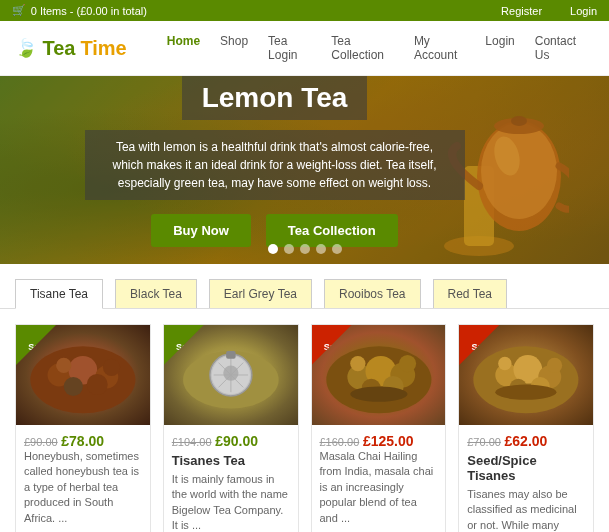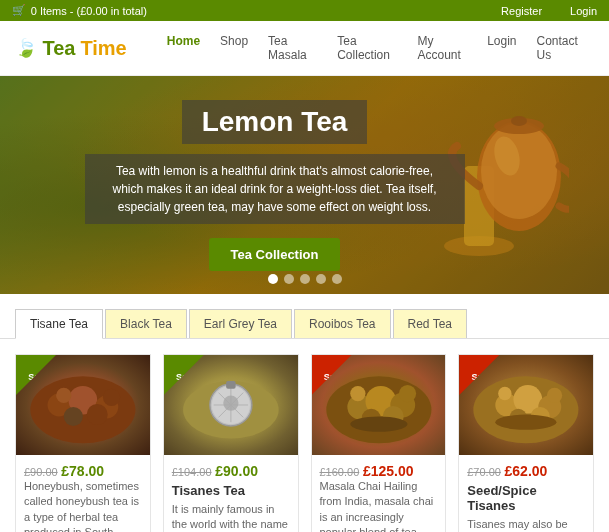--- a/index.html
+++ b/index.html
@@ -49,25 +49,24 @@
       padding: 5px 10px;
     }
     nav a.active {
       color: #5a8a00;
       font-weight: bold;
     }
 
     
     .hero {
       position: relative;
-      height: 218px;
+      height: 188px;
       background: linear-gradient(to right, #6b8e23 0%, #8b9a2a 30%, #c8a020 60%, #8b4513 100%);
       overflow: hidden;
       display: flex;
-      align-items: center;
       justify-content: center;
     }
     .hero-overlay {
       position: absolute;
       inset: 0;
       background: rgba(0,0,0,0.2);
     }
     .hero-bg-blur {
       position: absolute;
       inset: 0;
@@ -142,21 +141,21 @@
     }
     .dot.active { background: #fff; }
 
     
     .tabs-section {
       padding: 15px 15px 0;
       border-bottom: 1px solid #ddd;
     }
     .tabs {
       display: flex;
-      gap: 0;
+      gap: 10px;
     }
     .tab {
       padding: 7px 14px;
       font-size: 12px;
       cursor: pointer;
       border: 1px solid #ccc;
       border-bottom: none;
       background: #fef9c3;
       color: #555;
       margin-right: 2px;
@@ -270,21 +269,21 @@
 
 <div class="header">
   <div class="logo">
     <span style="color:#e8a000; font-size:18px;">🍃</span>
     <span style="color:#5a8a00;">Tea</span>
       <span style="color:#e8a000;">Time</span>
   </div>
   <nav>
     <a class="active">Home</a>
     <a>Shop</a>
-    <a>Tea Masala</a>
+    <a>Tea Login</a>
     <a>Tea Collection</a>
     <a>My Account</a>
     <a>Login</a>
     <a>Contact Us</a>
   </nav>
 </div>
 
 <div class="hero">
   <div class="hero-bg-blur"></div>
   <div class="hero-overlay"></div>
@@ -306,20 +305,21 @@
       <ellipse cx="130" cy="35" rx="8" ry="5" fill="rgba(140,80,20,0.9)"></ellipse>
 
       <ellipse cx="118" cy="70" rx="12" ry="20" fill="rgba(255,220,100,0.15)" transform="rotate(-15,118,70)"></ellipse>
     </svg>
   </div>
 
   <div class="hero-content">
     <div class="hero-title">Lemon Tea</div>
     <div class="hero-desc">Tea with lemon is a healthful drink that's almost calorie-free, which makes it an ideal drink for a weight-loss diet. Tea itself, especially green tea, may have some effect on weight loss.</div>
     <div class="hero-buttons">
+      <button class="btn-green">Buy Now</button>
       <button class="btn-green">Tea Collection</button>
     </div>
   </div>
 
   <div class="hero-dots">
     <div class="dot active"></div>
     <div class="dot"></div>
     <div class="dot"></div>
     <div class="dot"></div>
     <div class="dot"></div>

